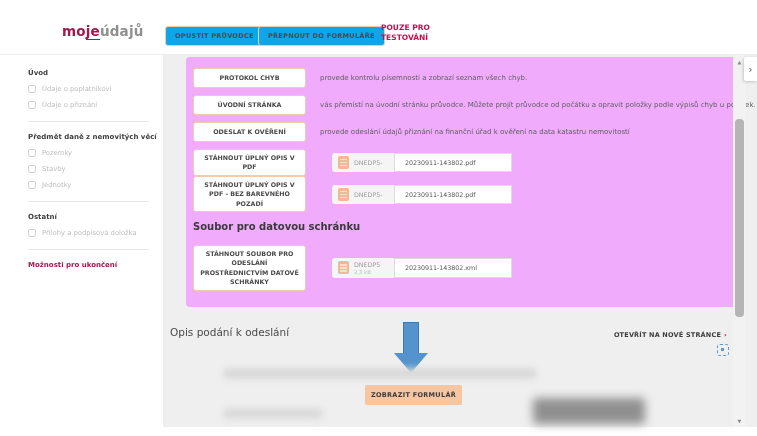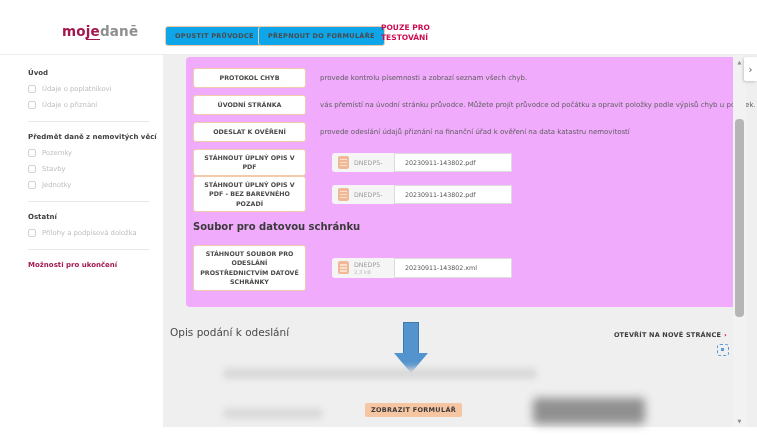--- a/index.html
+++ b/index.html
@@ -73,21 +73,21 @@
                 border-top:20px solid #5494ce; }
 
   
   .blur1 { position:absolute; left:60px; top:313px; width:314px; height:11px;
            background:#d9d9d9; border-radius:5px; filter:blur(3px); }
   .blur2 { position:absolute; left:60px; top:353px; width:100px; height:11px;
            background:#dadada; border-radius:5px; filter:blur(3px); }
   .blur3 { position:absolute; left:370px; top:343px; width:112px; height:26px;
            background:#909090; border-radius:4px; filter:blur(5px); }
 
-  .show-form { position:absolute; left:202px; top:348px; width:97px; height:14px;
+  .show-form { position:absolute; left:202px; top:330px; width:97px; height:20px;
                background:#f6c5a2; border:none; border-radius:2px; font-size:6.5px;
                font-weight:bold; color:#3b3b3b; letter-spacing:.3px; cursor:pointer;
                font-family:"DejaVu Sans", sans-serif; }
 
   
   .scrollbar { position:absolute; right:11px; top:0; width:13px; height:100%; background:#f2f2f2; }
   .sb-arrow { position:absolute; left:0; width:13px; text-align:center; font-size:5px; color:#8c8c8c; }
   .sb-up { top:4px; } .sb-down { bottom:3px; }
   .sb-thumb { position:absolute; left:2px; top:64px; width:9px; height:198px;
               background:#b5b5b5; border-radius:4px; }
@@ -100,21 +100,21 @@
 
   
   .sync { position:absolute; right:28px; top:289px; width:12px; height:12px;
           border:1.5px dashed #5a9bd5; border-radius:3px; }
   .sync:after { content:""; position:absolute; left:3px; top:3px; width:3px; height:3px; background:#5a9bd5; }
 </style>
 </head>
 <body>
 
 <div class="header">
-  <div class="logo"><span class="p1">mo<u>je</u></span><span class="p2">danē</span></div>
+  <div class="logo"><span class="p1">mo<u>je</u></span><span class="p2">údajů</span></div>
   <div class="hdr-btn b1">OPUSTIT PRŮVODCE</div>
   <div class="hdr-btn b2">PŘEPNOUT DO FORMULÁŘE</div>
   <div class="warning">
     <div>POUZE PRO</div>
     <div>TESTOVÁNÍ</div>
   </div>
 </div>
 
 <div class="sidebar">
   <div class="side-pad"></div>

